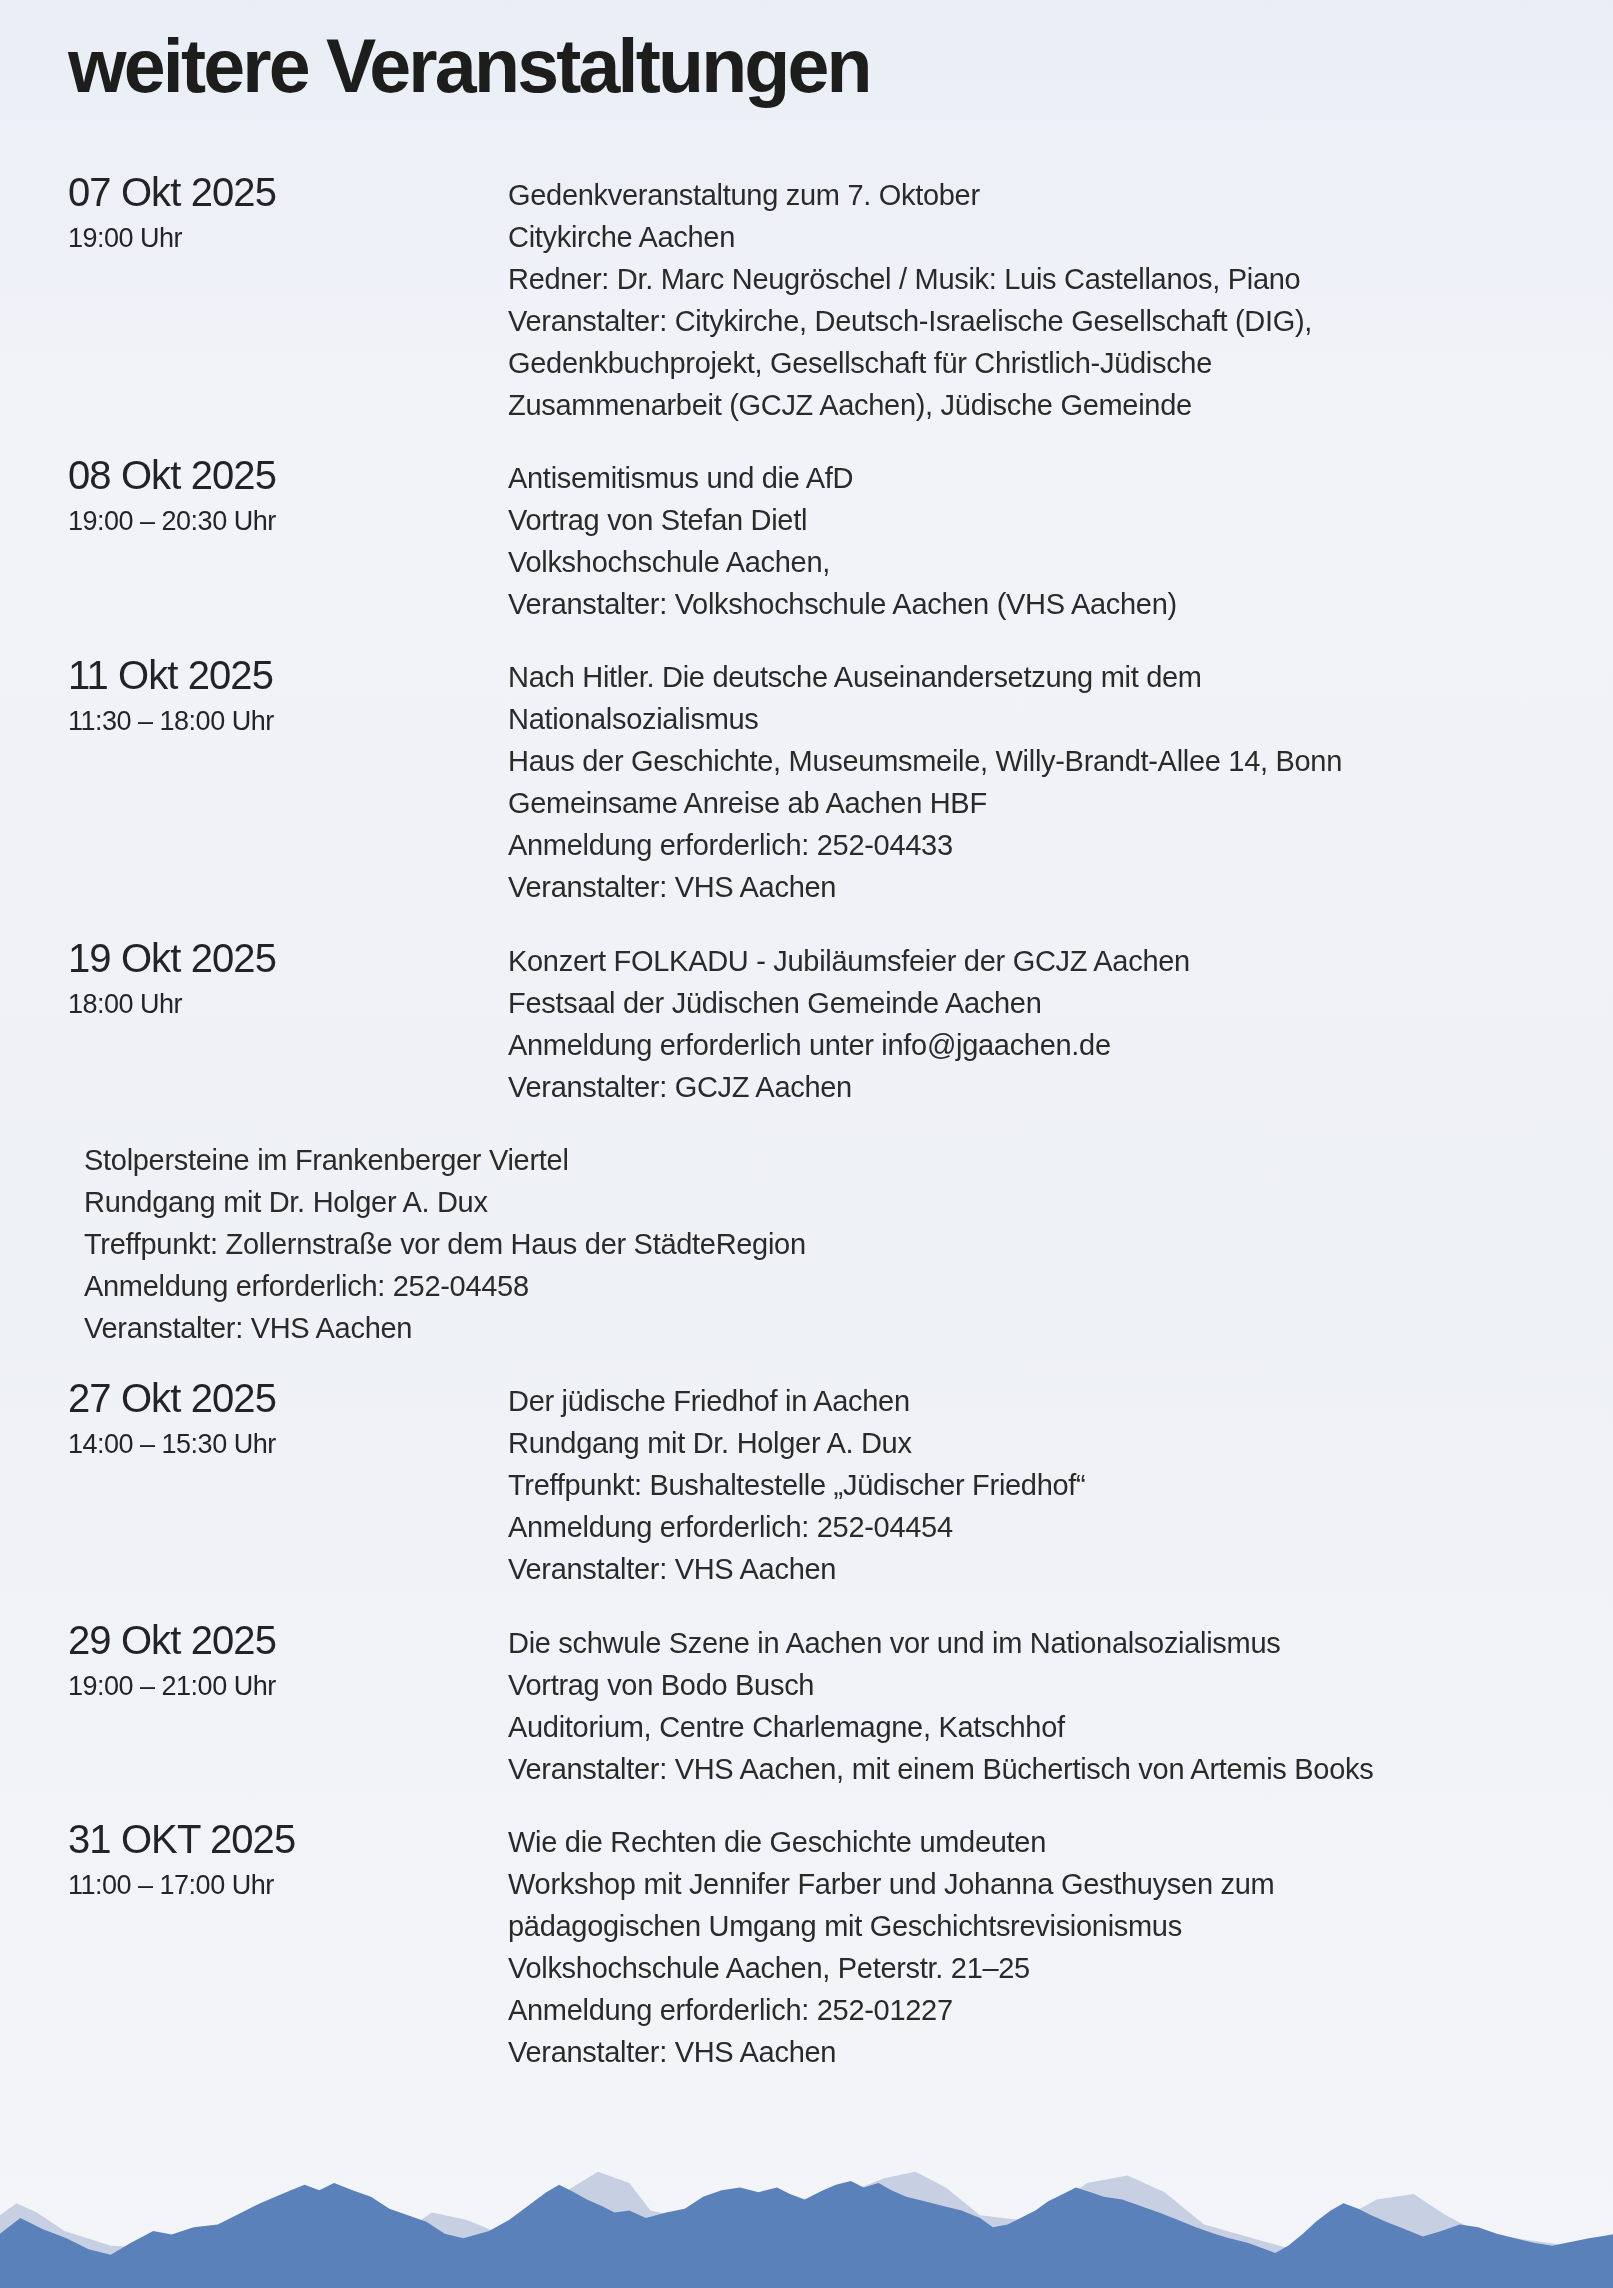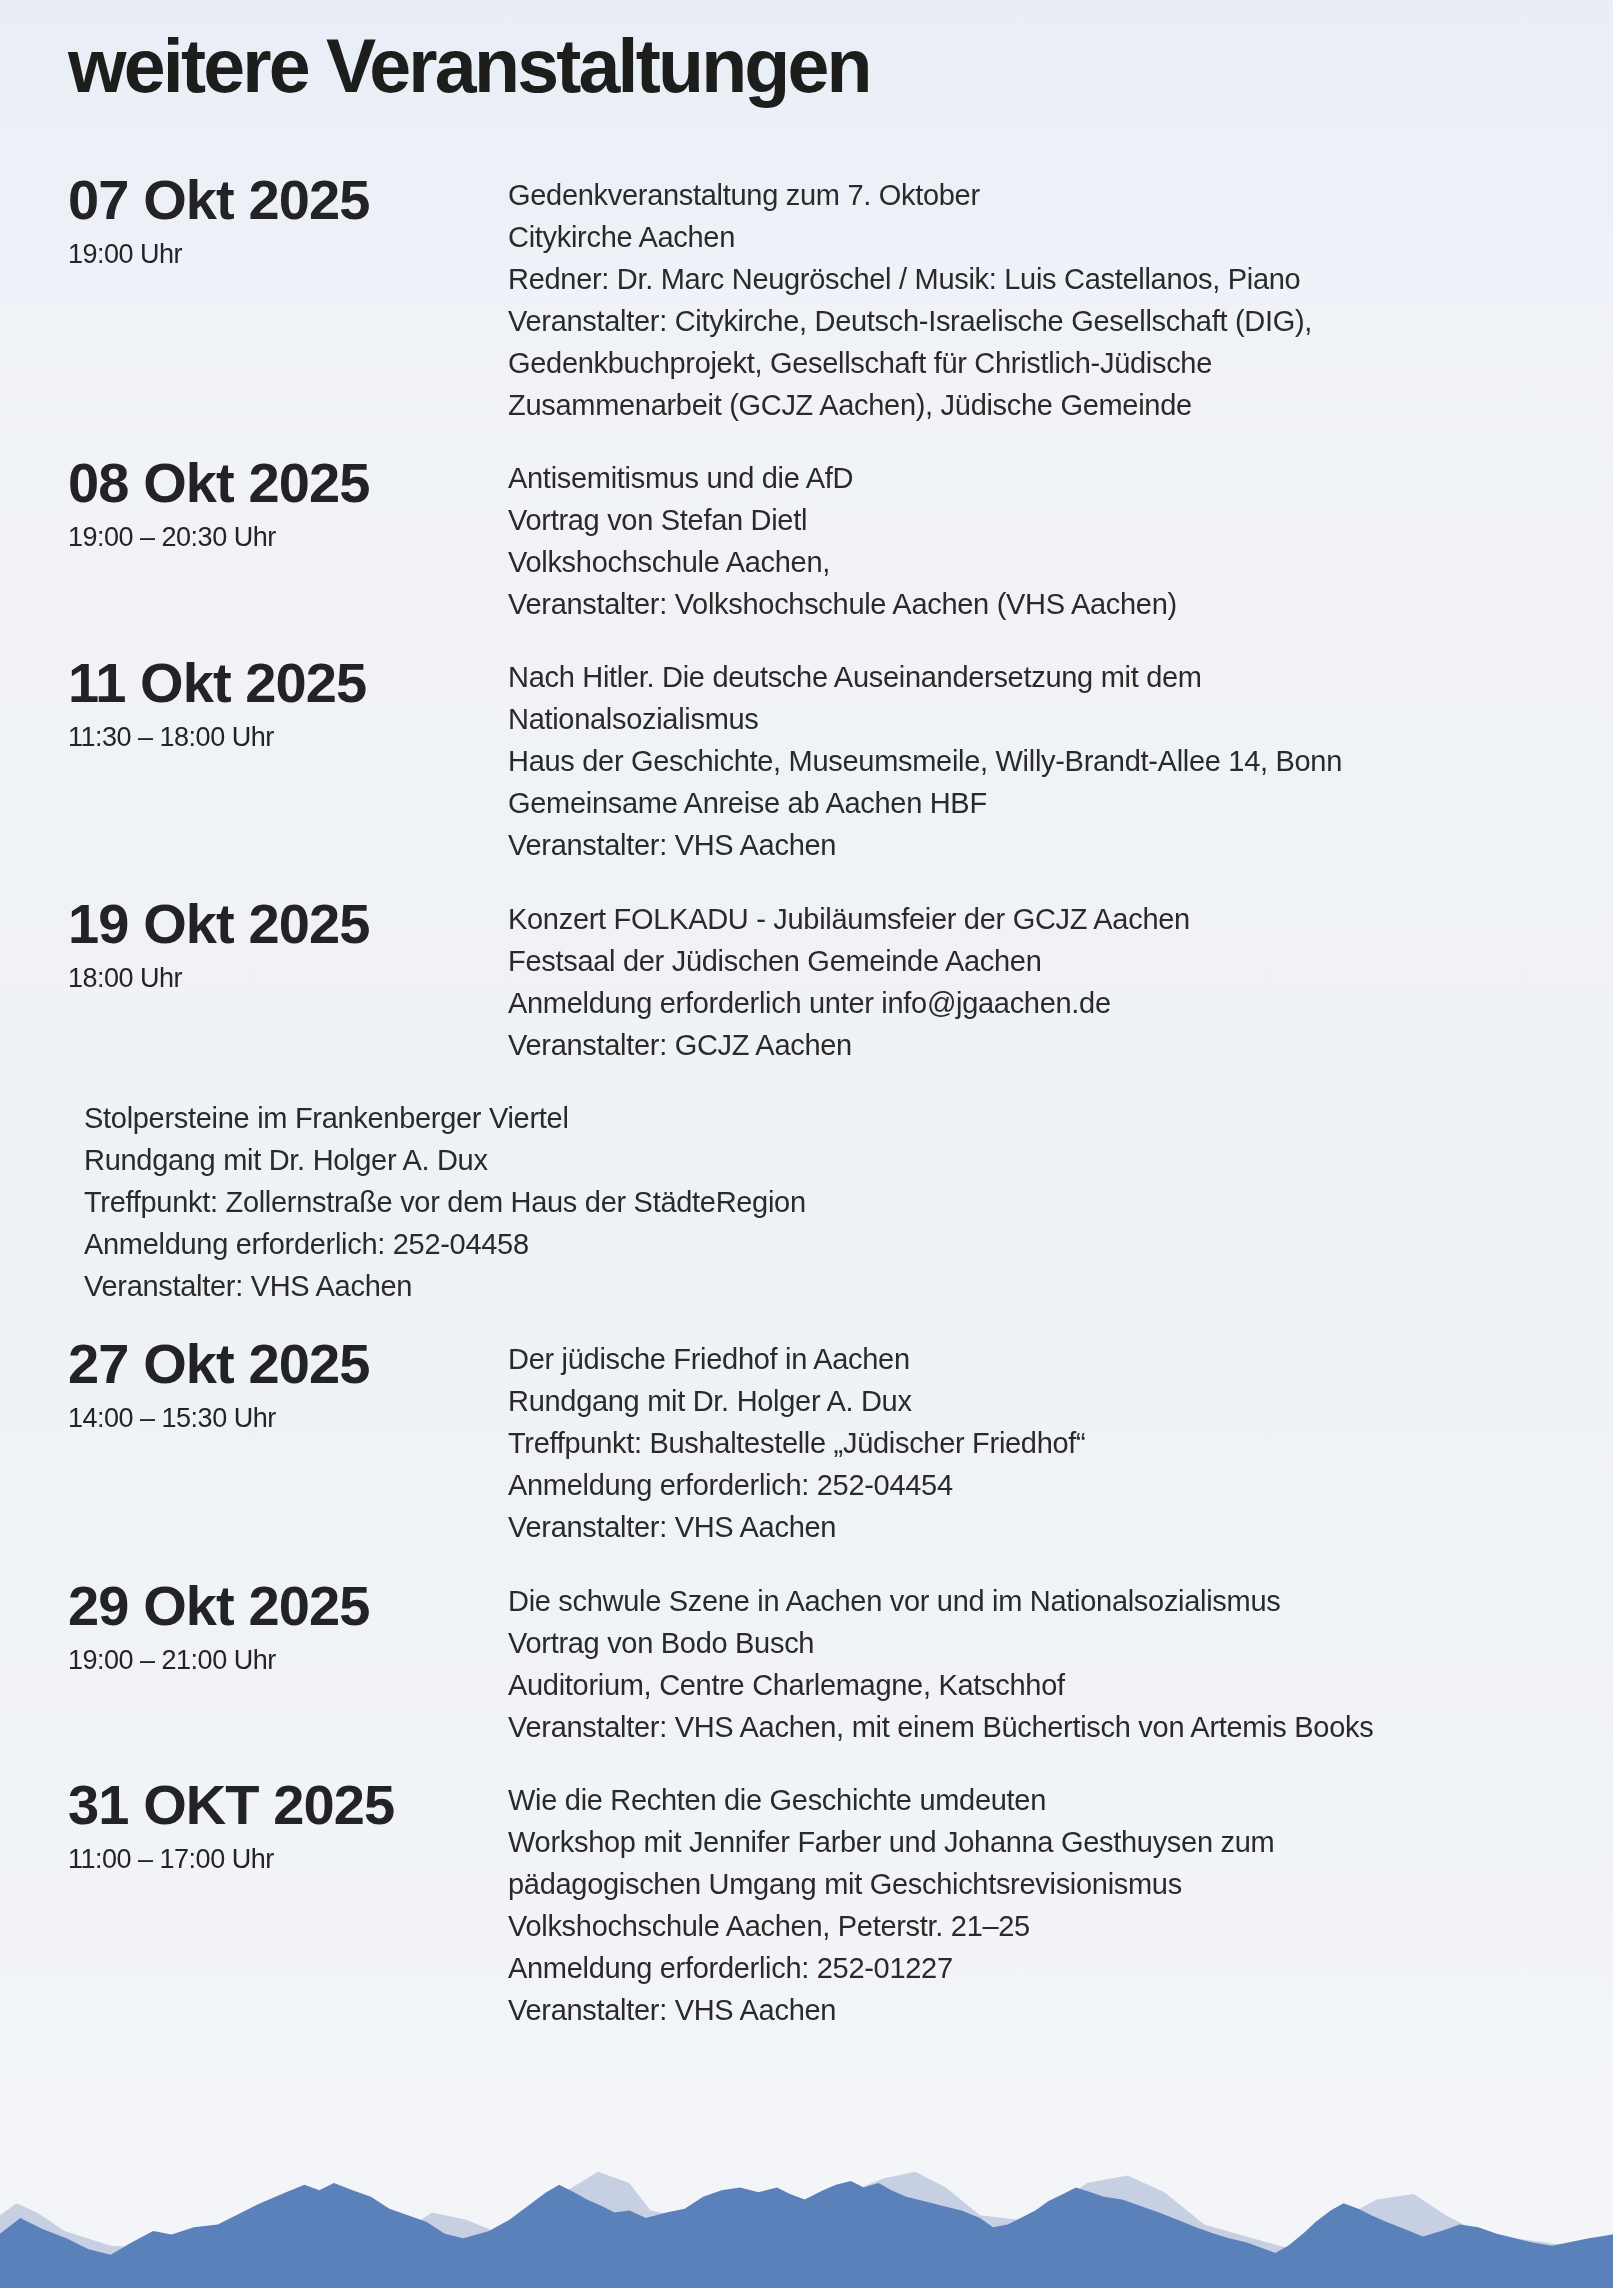--- a/index.html
+++ b/index.html
@@ -35,23 +35,23 @@
   .event {
     display: flex;
     align-items: flex-start;
     margin-bottom: 29.5px;
   }
   .event-left {
     width: 424px;
     flex-shrink: 0;
   }
   .event-date {
-    font-size: 56px;
+    font-size: 40px;
     line-height: 1.0;
-    font-weight: bold;
+    font-weight: normal;
     letter-spacing: -0.9px;
     color: #232325;
   }
   .event-time {
     margin-top: 12px;
     font-size: 27px;
     line-height: 1.1;
     font-weight: normal;
     letter-spacing: -0.5px;
     color: #242426;
@@ -120,20 +120,21 @@
   <div class="event">
     <div class="event-left">
       <div class="event-date">11 Okt 2025</div>
       <div class="event-time">11:30 – 18:00 Uhr</div>
     </div>
     <div class="event-details">
           <p class="detail-line">Nach Hitler. Die deutsche Auseinandersetzung mit dem</p>
           <p class="detail-line">Nationalsozialismus</p>
           <p class="detail-line">Haus der Geschichte, Museumsmeile, Willy-Brandt-Allee 14, Bonn</p>
           <p class="detail-line">Gemeinsame Anreise ab Aachen HBF</p>
+          <p class="detail-line">Anmeldung erforderlich: 252-04433</p>
           <p class="detail-line">Veranstalter: VHS Aachen</p>
         </div>
   </div>
 
   <div class="event">
     <div class="event-left">
       <div class="event-date">19 Okt 2025</div>
       <div class="event-time">18:00 Uhr</div>
     </div>
     <div class="event-details">

